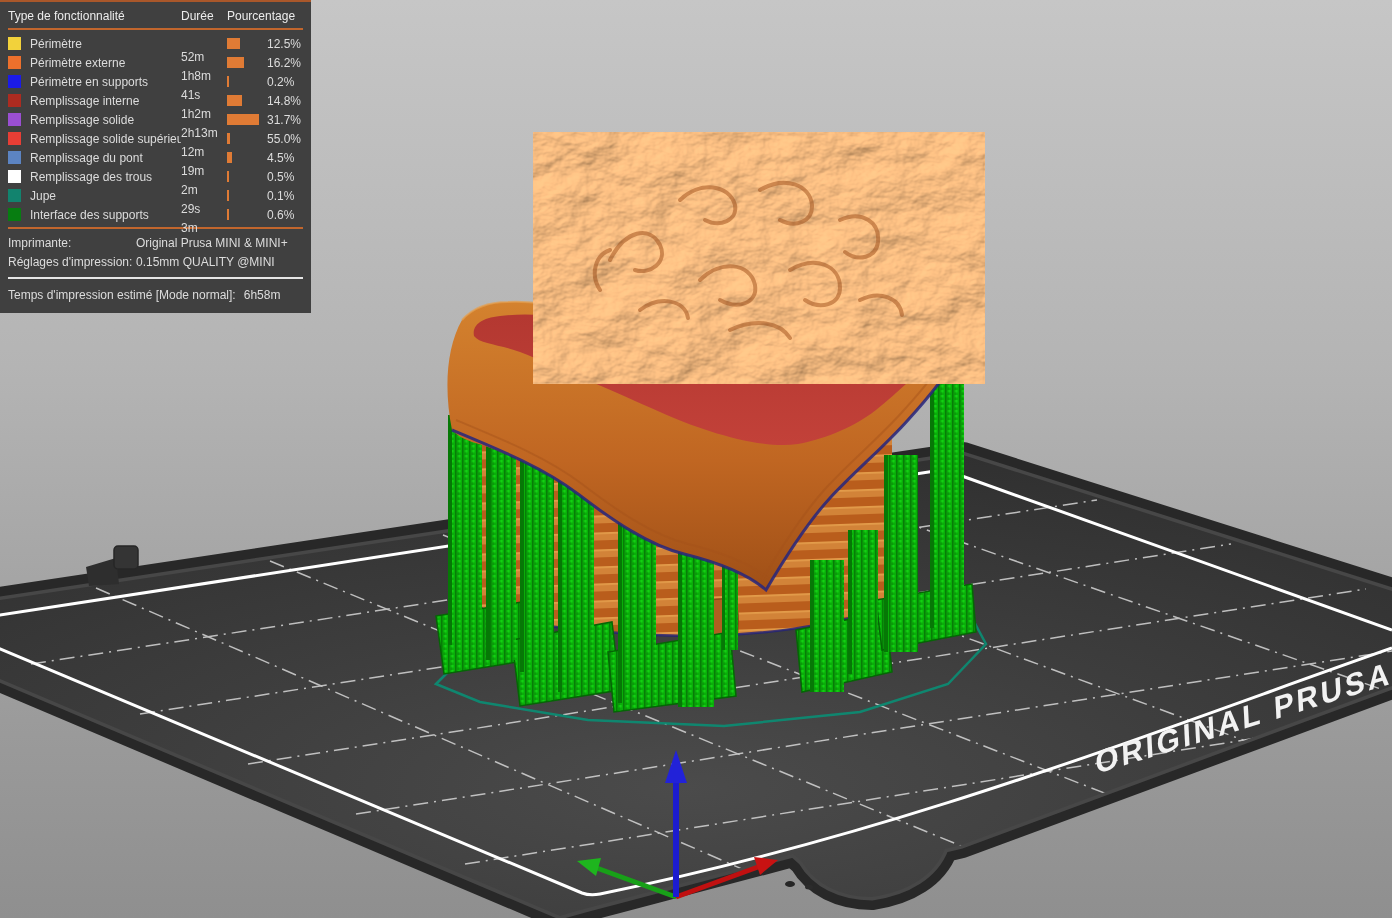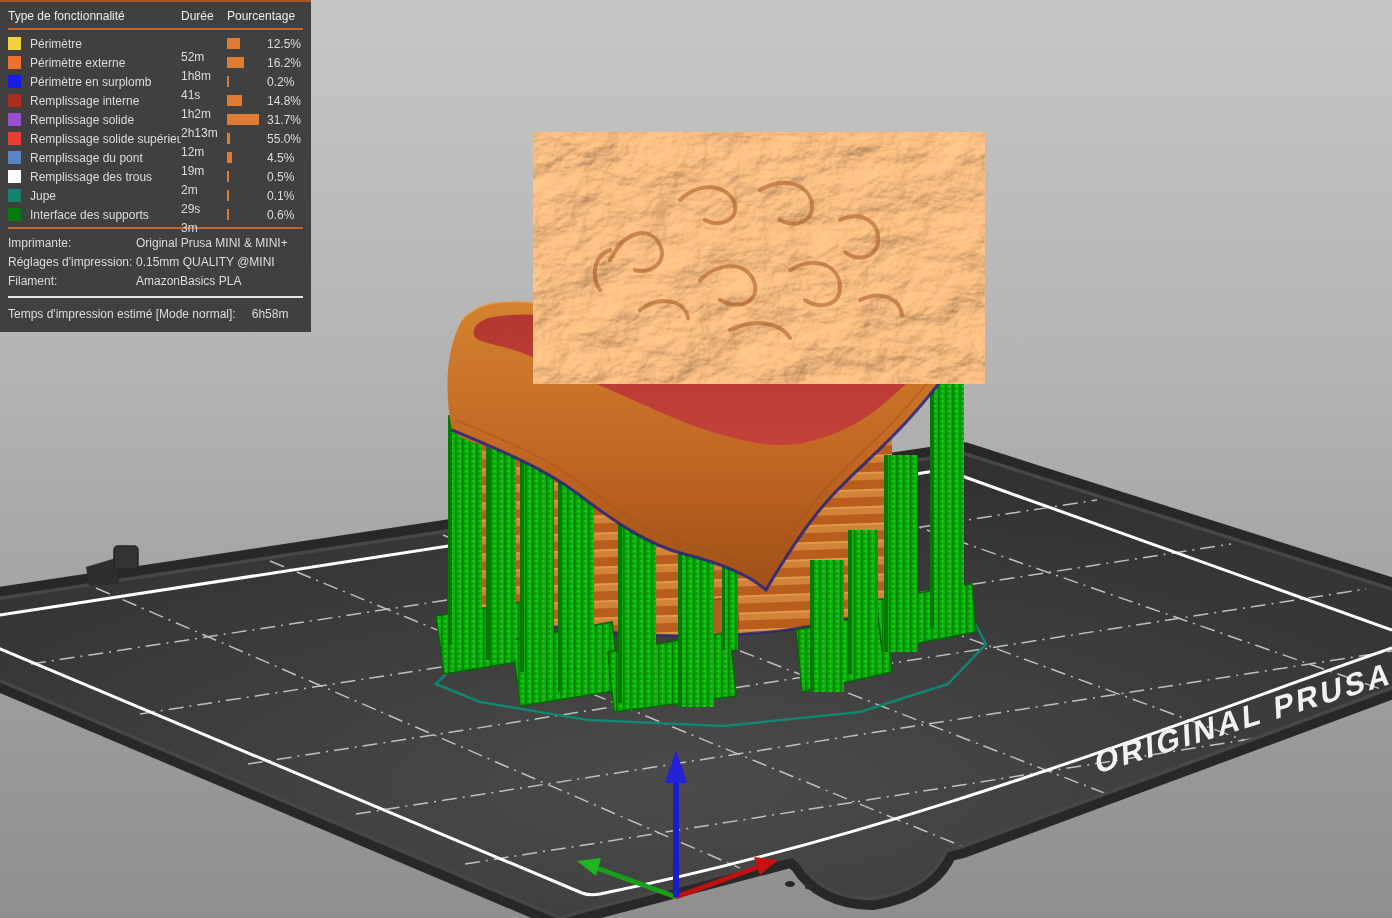--- a/index.html
+++ b/index.html
@@ -24,21 +24,21 @@
   .lrow{display:flex;align-items:center;height:19px;}
   .sw{width:13px;height:13px;margin-right:9px;flex:none;}
   .lrow .c-label{flex:1;white-space:nowrap;overflow:hidden;}
   .lrow .c-dur{width:46px;flex:none;margin-top:26px;}
   .barzone{width:40px;flex:none;display:flex;align-items:center;}
   .bar{height:11px;background:#e07b35;}
   .pct{width:36px;flex:none;text-align:left;}
   .irow{display:flex;height:19px;align-items:center;}
   .irow .ilabel{width:128px;flex:none;}
   .erow{display:flex;align-items:center;height:18px;margin-top:2px;}
-  .erow .elabel{margin-right:16px;}
+  .erow .elabel{margin-right:8px;}
 </style>
 </head>
 <body>
 
 <svg id="scene" width="1392" height="918" viewBox="0 0 1392 918">
   <defs>
     <radialGradient id="bedG" cx="0.52" cy="0.72" r="0.75">
       <stop offset="0" stop-color="#4b4b4b"></stop>
       <stop offset="0.5" stop-color="#3d3d3d"></stop>
       <stop offset="1" stop-color="#303030"></stop>
@@ -227,21 +227,21 @@
         <span class="sw" style="background: rgb(237, 112, 44);"></span>
         <span class="c-label">Périmètre externe</span>
         <span class="c-dur">1h8m</span>
         <span class="barzone">
           <span class="bar" style="width: 16.524px;"></span>
         </span>
         <span class="pct">16.2%</span>
       </div>
       <div class="lrow">
         <span class="sw" style="background: rgb(27, 27, 232);"></span>
-        <span class="c-label">Périmètre en surplomb</span>
+        <span class="c-label">Périmètre en supports</span>
         <span class="c-dur">41s</span>
         <span class="barzone">
           <span class="bar" style="width: 1.5px;"></span>
         </span>
         <span class="pct">0.2%</span>
       </div>
       <div class="lrow">
         <span class="sw" style="background: rgb(172, 43, 32);"></span>
         <span class="c-label">Remplissage interne</span>
         <span class="c-dur">1h2m</span>
@@ -307,24 +307,20 @@
     </div>
   <hr class="rule-orange">
   <div id="legend-info">
       <div class="irow">
         <span class="ilabel">Imprimante:</span>
         <span>Original Prusa MINI &amp; MINI+</span>
       </div>
       <div class="irow">
         <span class="ilabel">Réglages d'impression:</span>
         <span>0.15mm QUALITY @MINI</span>
-      </div>
-      <div class="irow">
-        <span class="ilabel">Filament:</span>
-        <span>AmazonBasics PLA</span>
       </div>
     </div>
   <hr class="rule-white">
   <div class="erow">
     <span class="elabel">Temps d'impression estimé [Mode normal]:</span>
     <span>6h58m</span>
   </div>
 </div>
 
 </body></html>

